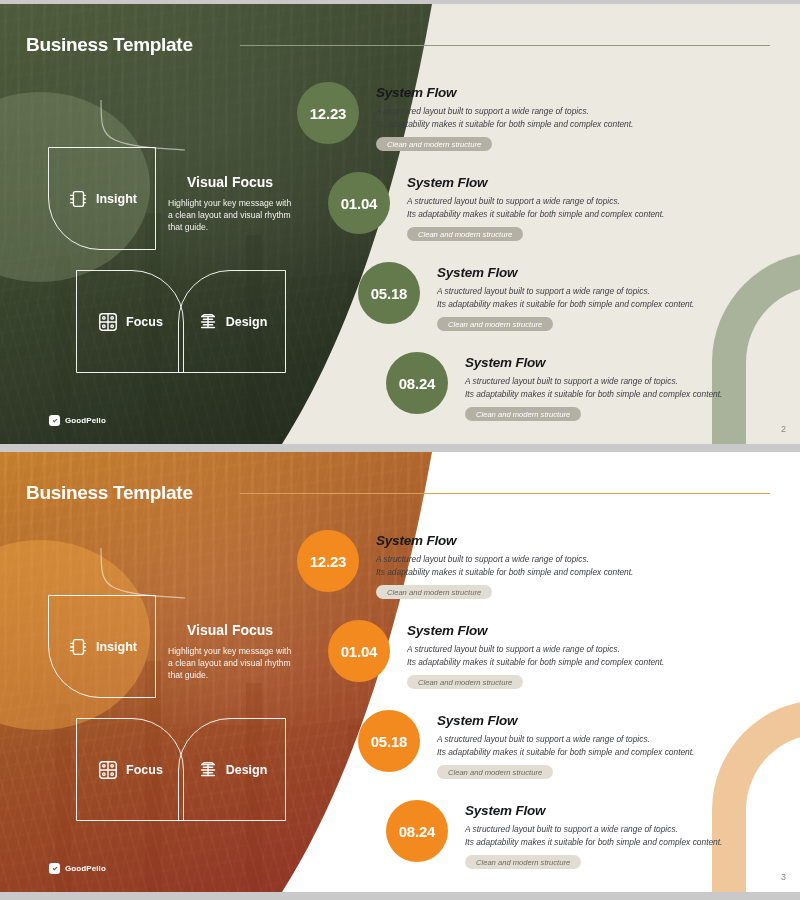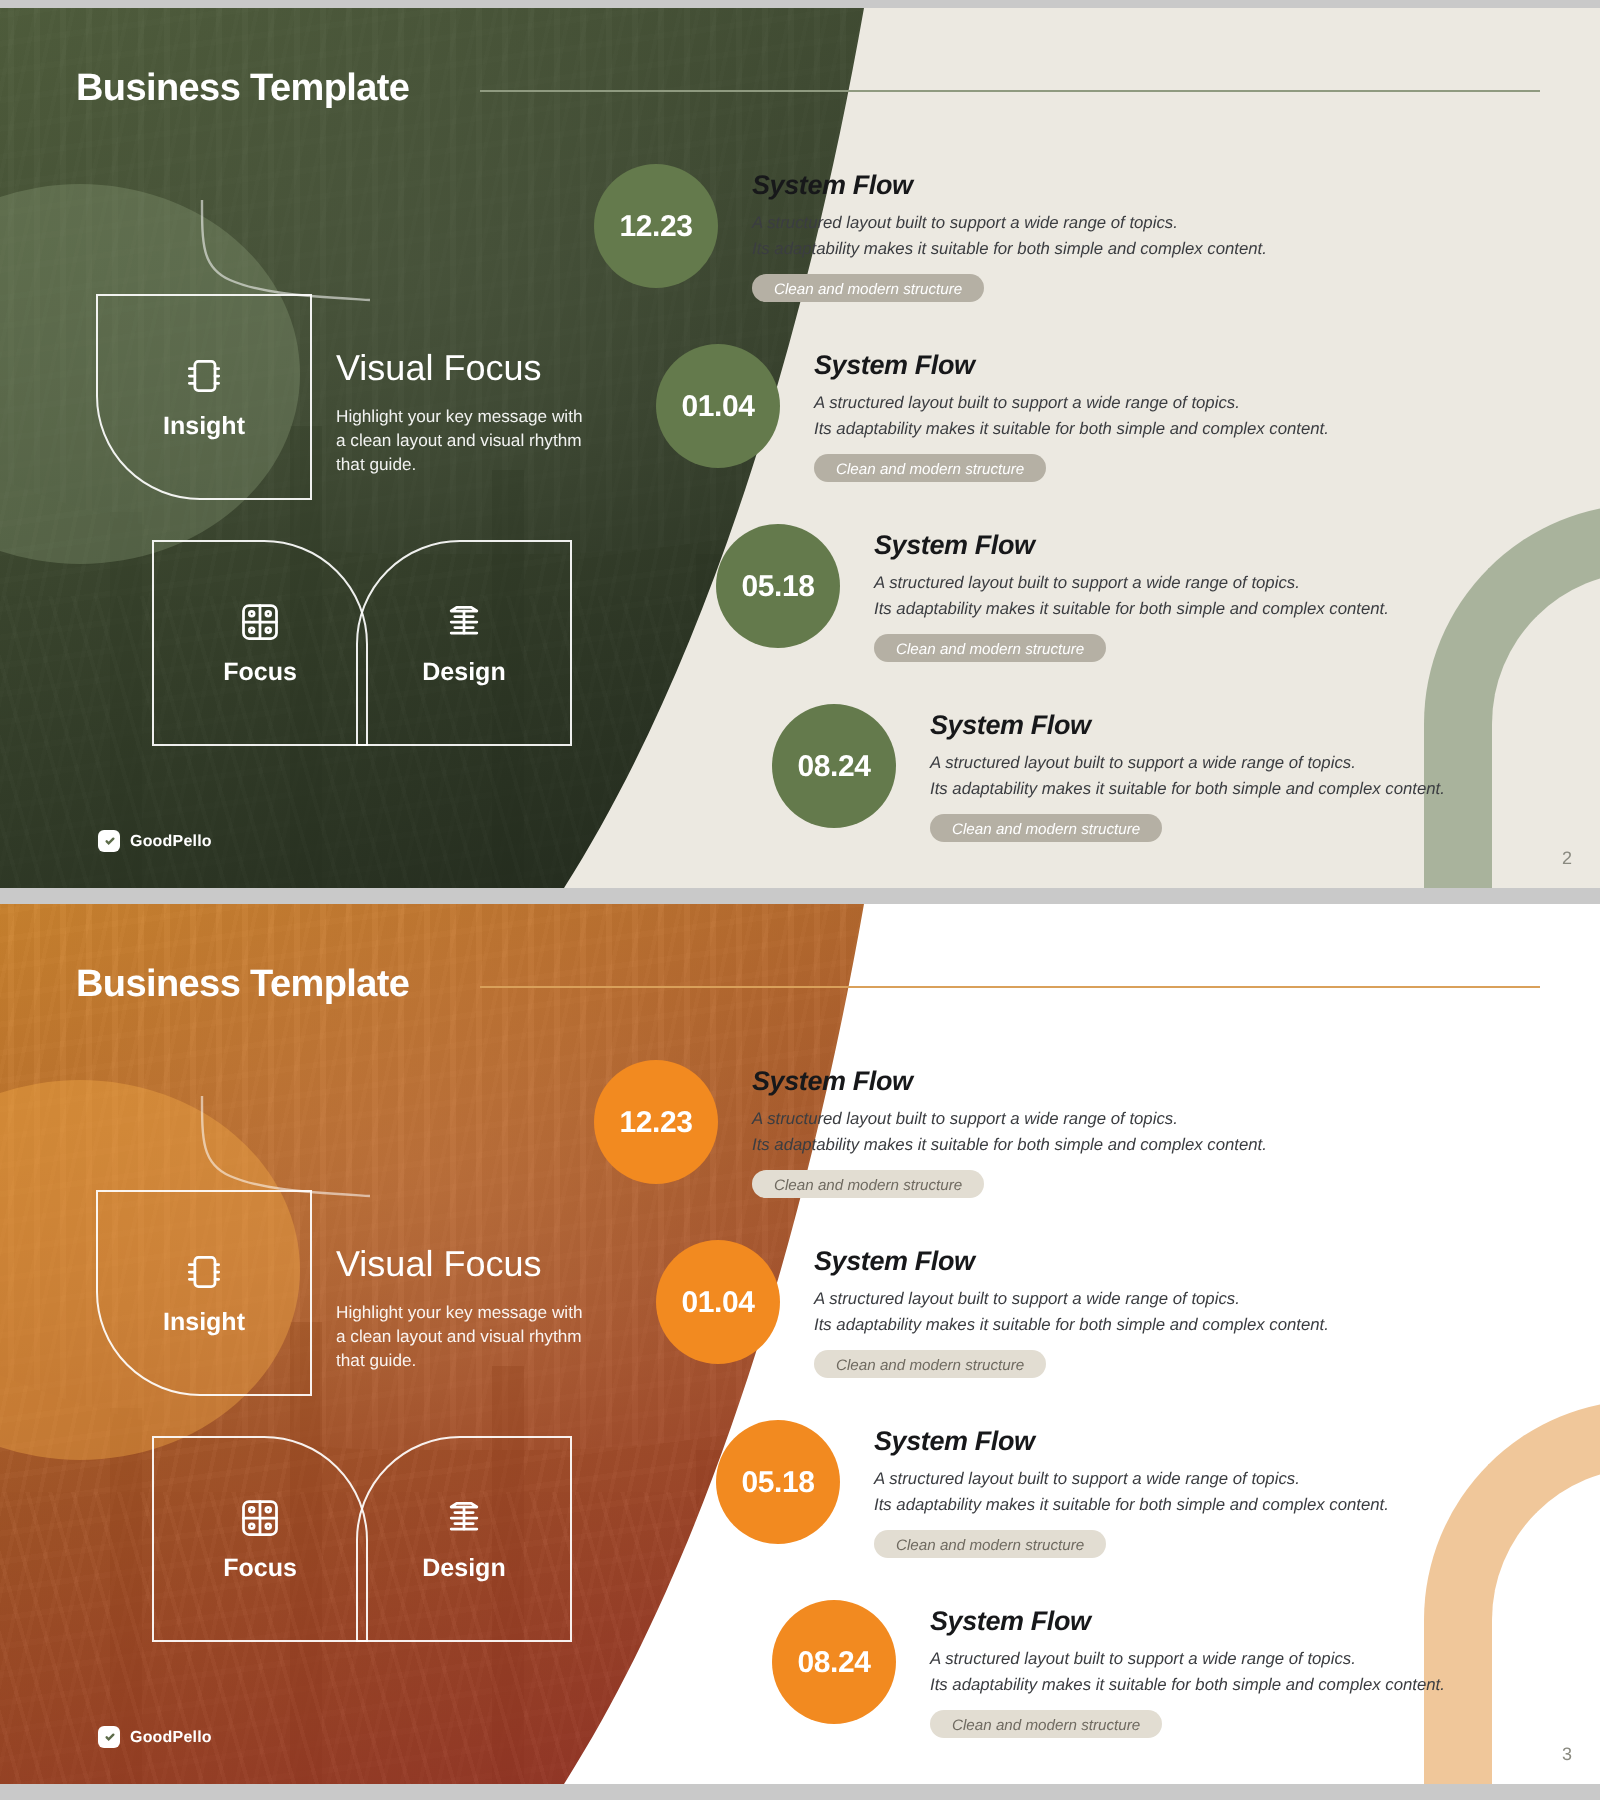--- a/index.html
+++ b/index.html
@@ -68,51 +68,51 @@
 
   
   .arc {
     position:absolute; right:-62px; top:248px; width:150px; height:210px;
     border-top-left-radius:110px; border-top:34px solid; border-left:34px solid;
     border-color:#a9b39c; border-right:0; border-bottom:0;
   }
   .s2 .arc { border-color:#f0c79a; }
 
   
-  .hdr { position:absolute; left:38px; top:30px; display:flex; align-items:flex-start; gap:14px; z-index:9; }
+  .hdr { position:absolute; left:26px; top:30px; display:flex; align-items:flex-start; gap:14px; z-index:9; }
   .hdr-title { font-size:19px; font-weight:bold; color:#ffffff; letter-spacing:-.3px; white-space:nowrap; }
   .hdr-rule { position:absolute; left:240px; top:41px; right:30px; height:1px; z-index:9; }
   .s1 .hdr-rule { background:#8f9a80; }
   .s2 .hdr-rule { background:#d9a05a; }
 
   
   .logo { position:absolute; left:34px; bottom:18px; display:flex; align-items:center; gap:5px; z-index:9;padding-left:15px; }
   .logo-mark { width:11px; height:11px; border-radius:3px; background:#fff; display:flex; align-items:center; justify-content:center; }
   .logo-mark svg { display:block; }
   .logo-text { font-size:8px; font-weight:bold; color:#fff; letter-spacing:.1px; }
 
   .pageno { position:absolute; right:14px; bottom:10px; font-size:9px; color:#8a8a80; z-index:9; }
 
   
   .cluster { position:absolute; left:48px; top:143px; width:240px; height:225px; z-index:6; }
   .card {
     position:absolute; border:1.6px solid rgba(255,255,255,.92);
-    display:flex; flex-direction:column; align-items:center; justify-content:center; gap:7px;
+    display:flex; flex-direction:row; align-items:center; justify-content:center; gap:7px;
   }
   .card-ins { left:0; top:0; width:108px; height:103px; border-radius:0 0 0 52px; }
   .card-foc { left:0; top:123px; width:108px; height:103px; border-radius:0 52px 0 0;margin-left:28px; }
   .card-des { left:130px; top:123px; width:108px; height:103px; border-radius:52px 0 0 0; }
   .card-label { font-size:12.5px; font-weight:bold; color:#fff; }
   .card-ico { width:22px; height:22px; }
   .card-ico svg { display:block; width:22px; height:22px; }
   .connector { position:absolute; left:97px; top:96px; width:92px; height:70px; z-index:5; }
 
   
   .vf { position:absolute; left:168px; top:170px; width:128px; z-index:7; }
-  .vf-title { font-size:18px; font-weight:normal; color:#fff; margin-bottom:7px; }
+  .vf-title { font-size:14px; font-weight:bold; color:#fff; margin-bottom:7px;margin-left:19px; }
   .vf-body { font-size:8.6px; line-height:1.42; color:rgba(255,255,255,.93); }
 
   
   .items { position:absolute; inset:0; z-index:8; }
   .item { position:absolute; display:flex; align-items:flex-start; }
   .bubble {
     width:62px; height:62px; border-radius:50%; flex:0 0 62px;
     display:flex; align-items:center; justify-content:center;
     font-size:15px; font-weight:bold; color:#fff; letter-spacing:-.2px;
   }

